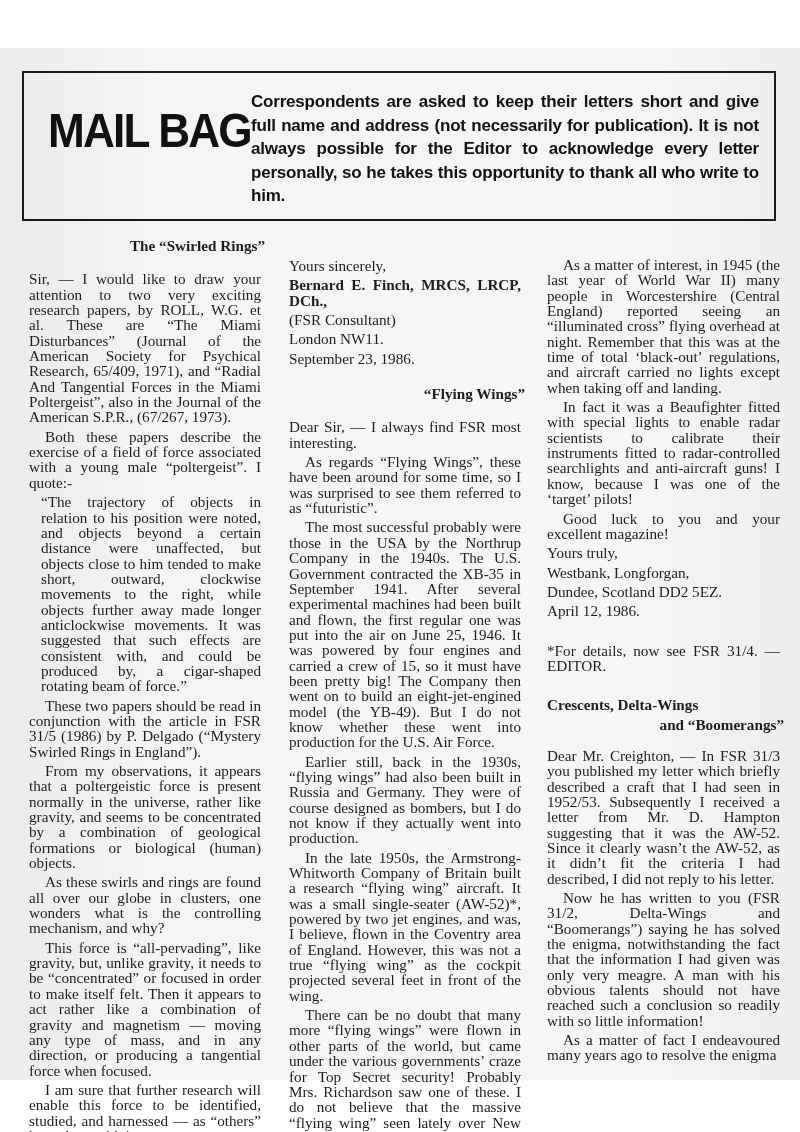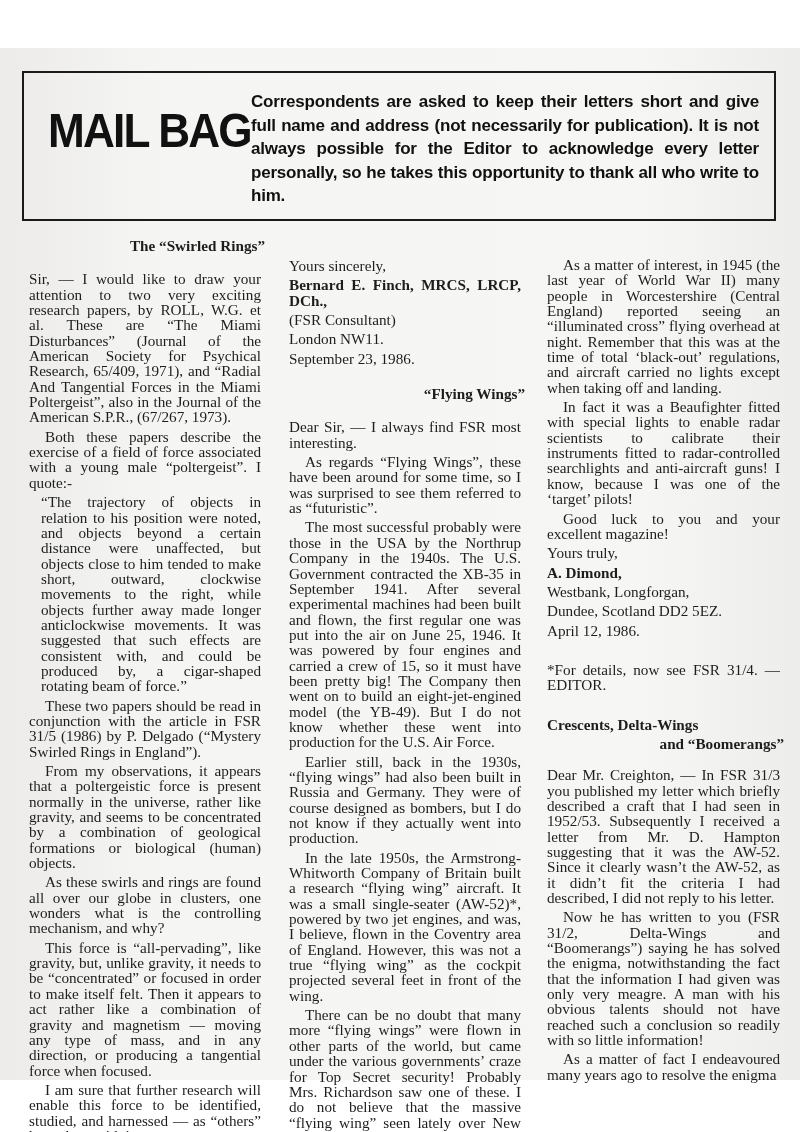--- a/index.html
+++ b/index.html
@@ -77,21 +77,20 @@
     <p class="ind">Earlier still, back in the 1930s, “flying wings” had also been built in Russia and Germany. They were of course designed as bombers, but I do not know if they actually went into production.</p>
     <p class="ind">In the late 1950s, the Armstrong-Whitworth Company of Britain built a research “flying wing” aircraft. It was a small single-seater (AW-52)*, powered by two jet engines, and was, I believe, flown in the Coventry area of England. However, this was not a true “flying wing” as the cockpit projected several feet in front of the wing.</p>
     <p class="ind">There can be no doubt that many more “flying wings” were flown in other parts of the world, but came under the various governments’ craze for Top Secret security! Probably Mrs. Richardson saw one of these. I do not believe that the massive “flying wing” seen lately over New York State could have been one of these, however.</p>
   </div>
 
   <div class="col c3" style="top:205px;">
     <p class="ind"><span>As a matter of interest, in 1945 (the last year of World War II) many people in Worcestershire (Central England) reported seeing an </span><span class="i">“illuminated cross”</span><span> flying overhead at night. Remember that this was at the time of total ‘black-out’ regulations, and aircraft carried no lights except when taking off and landing.</span></p>
     <p class="ind"><span>In fact it was a </span><span class="i">Beaufighter</span><span> fitted with special lights to enable radar scientists to calibrate their instruments fitted to radar-controlled searchlights and anti-aircraft guns! </span><span class="i">I know,</span><span> because I was one of the ‘target’ pilots!</span></p>
     <p class="ind">Good luck to you and your excellent magazine!</p>
     <p>Yours truly,</p>
-    <p class="b">A. Dimond,</p>
     <p>Westbank, Longforgan,</p>
     <p>Dundee, Scotland DD2 5EZ.</p>
     <p>April 12, 1986.</p>
     <div class="gap"></div>
     <p class="i">*For details, now see FSR 31/4. — EDITOR.</p>
     <div class="gap"></div>
     <p class="b" style="text-align:left;">Crescents, Delta-Wings</p>
     <p class="title" style="margin-bottom:16px !important;">and “Boomerangs”</p>
     <p><span>Dear Mr. Creighton, — In FSR 31/3 you published my letter which briefly described a craft that I had seen in 1952/53. Subsequently I received a letter from Mr. D. Hampton suggesting that it was the AW-52. Since it clearly </span><span class="i">wasn’t</span><span> the AW-52, as it didn’t fit the criteria I had described, I did not reply to his letter.</span></p>
     <p class="ind"><span>Now he has written to you (FSR 31/2, </span><span class="i">Delta-Wings and “Boomerangs”</span><span>) saying he has solved the enigma, notwithstanding the fact that the information I had given was only very meagre. A man with his obvious talents should not have reached such a conclusion so readily with so little information!</span></p>

